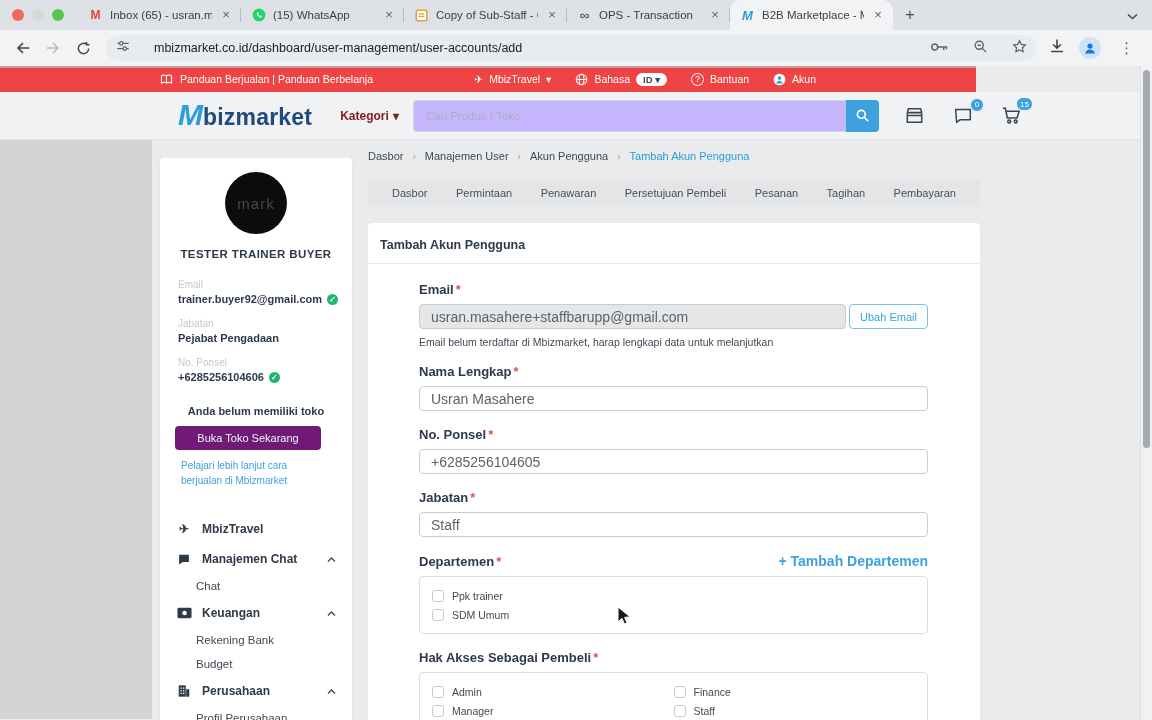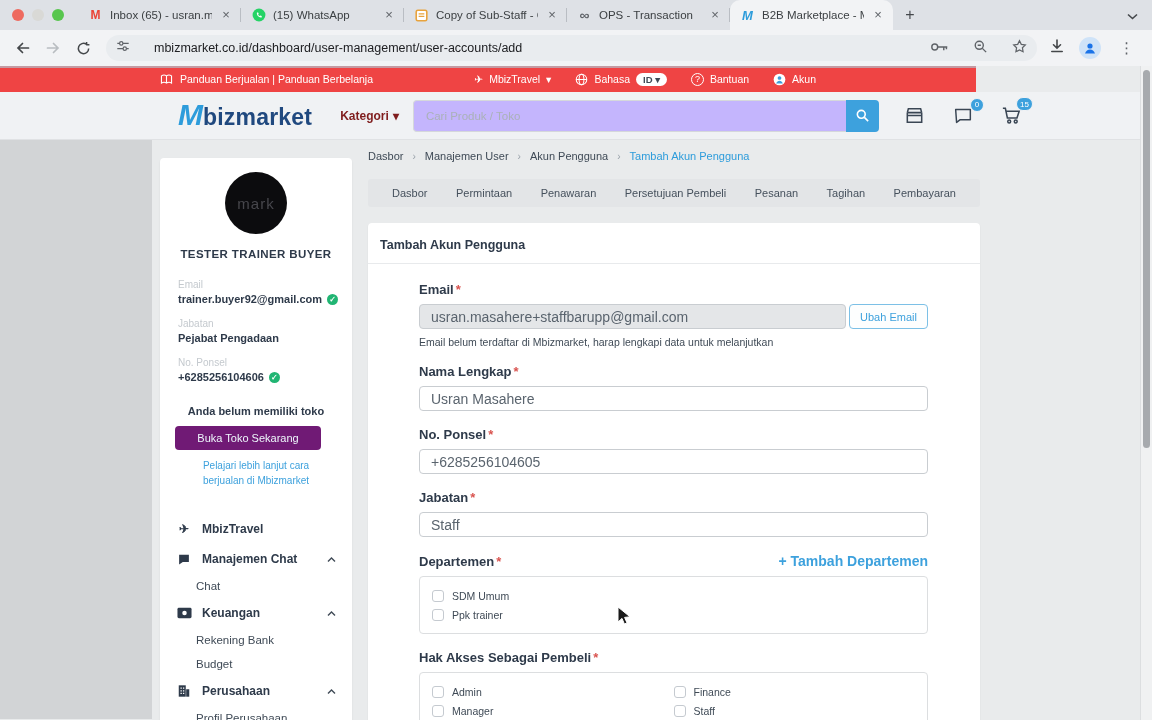--- a/index.html
+++ b/index.html
@@ -69,21 +69,21 @@
              box-shadow:0 1px 2px rgba(0,0,0,.08); font-size:11px; color:#2e3a4a; }
   .avatar { width:62px; height:62px; border-radius:50%; background:#0c0c0e; margin:14px auto 0; display:flex; align-items:center; justify-content:center; overflow:hidden; }
   .avatar span { color:#47474c; font-size:15px; letter-spacing:1px; }
   .pname { text-align:center; font-weight:bold; font-size:11.5px; letter-spacing:.4px; margin-top:14px; }
   .pinfo { padding:6px 18px 0; }
   .plabel { color:#c4c9ce; font-size:10px; margin-top:13px; }
   .pvalue { font-weight:bold; font-size:11px; margin-top:3px; display:flex; align-items:center; gap:5px; }
   .vcheck { width:11px; height:11px; border-radius:50%; background:#21b573; color:#fff; font-size:8px; display:inline-flex; align-items:center; justify-content:center; flex:none; }
   .noshop { text-align:center; font-weight:bold; font-size:11px; margin-top:22px; }
   .shopbtn { display:block; margin:9px 15px 0; height:24px; width:146px; background:#701a75; color:#eef7fc; border:none; border-radius:4px; font-size:11px; font-family:inherit; }
-  .learnlink { display:block; margin:9px auto 2px; width:150px; text-align:center; color:#3da1dd; font-size:10px; line-height:1.45; text-decoration:none; }
+  .learnlink { display:block; margin:9px auto 2px; width:150px; color:#3da1dd; font-size:10px; line-height:1.45; text-decoration:none; }
   .smenu { margin-top:26px; }
   .srow { display:flex; align-items:center; gap:10px; padding:8px 16px; font-weight:bold; font-size:12px; }
   .srow .micon { width:16px; display:flex; justify-content:center; flex:none; }
   .srow .chev { margin-left:auto; }
   .ssub { padding:6px 16px 6px 36px; font-size:11.5px; color:#3f4a56; }
 
   
   .main { position:absolute; left:368px; top:0; width:612px; }
   .breadcrumb { margin-top:10px; display:flex; gap:9px; font-size:11px; color:#3f4a56; align-items:center; }
   .breadcrumb .sep { color:#9aa2aa; font-size:10px; }
@@ -429,25 +429,25 @@
             <input class="field" type="text" value="Staff" style="">
 
             <div class="depthead">
               <div class="flabel"><span>Departemen</span><span class="req">*</span></div>
               <a class="addlink" href="#">+ Tambah Departemen</a>
             </div>
             <div class="optbox">
               <div class="optcol">
                 <div class="opt">
                   <span class="cb"></span>
+                  <span>Ppk trainer</span>
+                </div>
+                <div class="opt">
+                  <span class="cb"></span>
                   <span>SDM Umum</span>
-                </div>
-                <div class="opt">
-                  <span class="cb"></span>
-                  <span>Ppk trainer</span>
                 </div>
               </div>
             </div>
 
             <div class="flabel"><span>Hak Akses Sebagai Pembeli</span><span class="req">*</span></div>
             <div class="optbox">
               <div class="optcol">
                 <div class="opt">
                   <span class="cb"></span>
                   <span>Admin</span>

